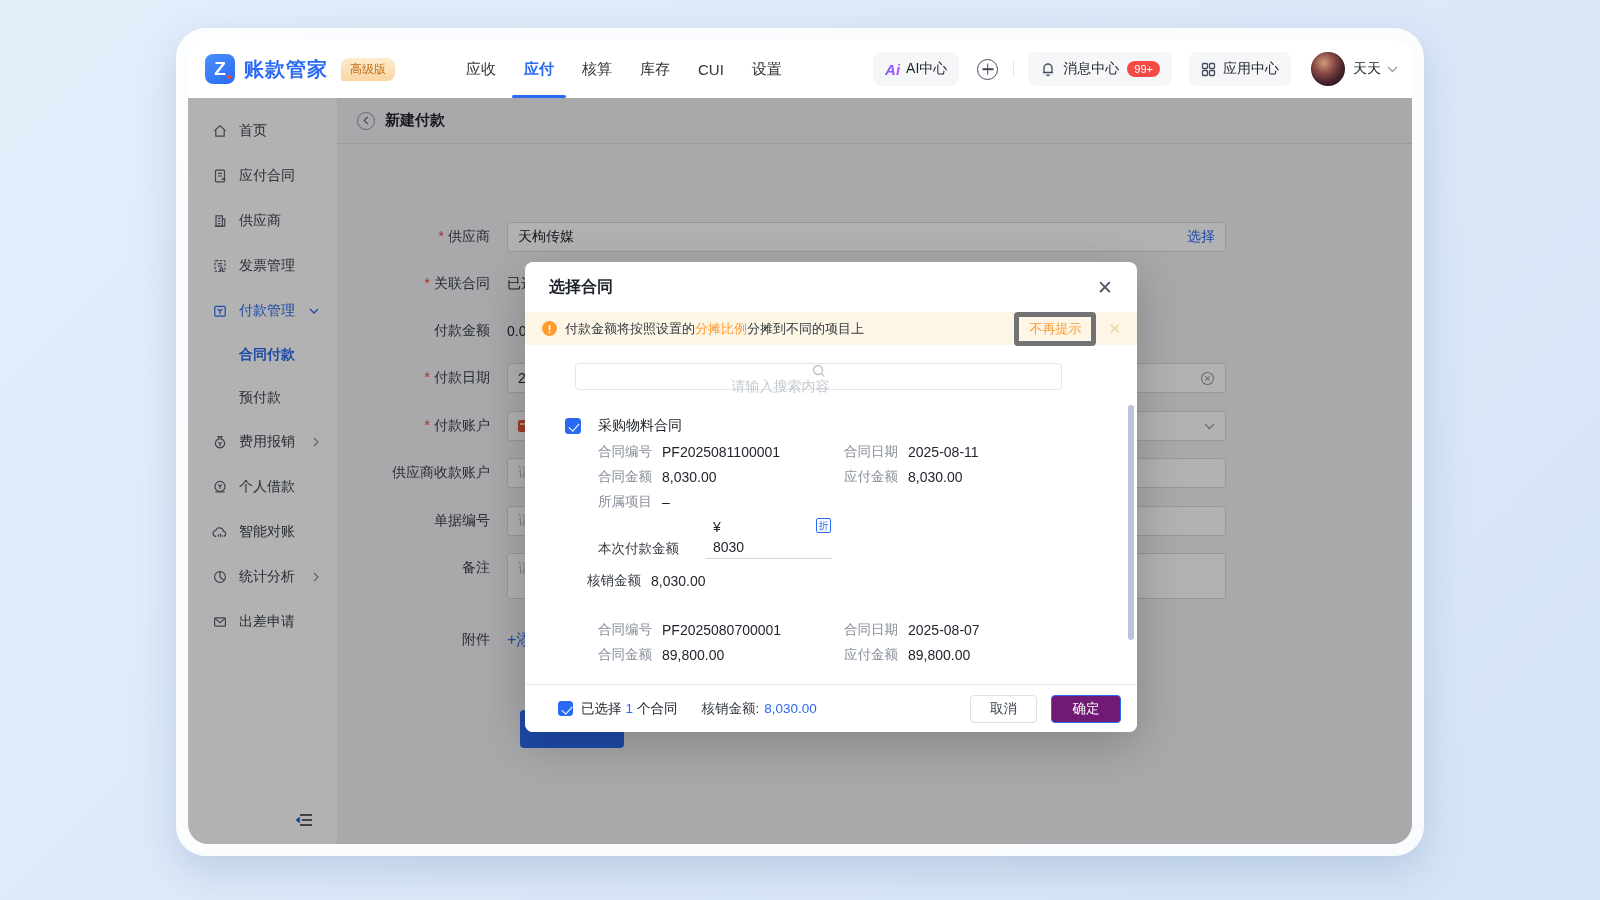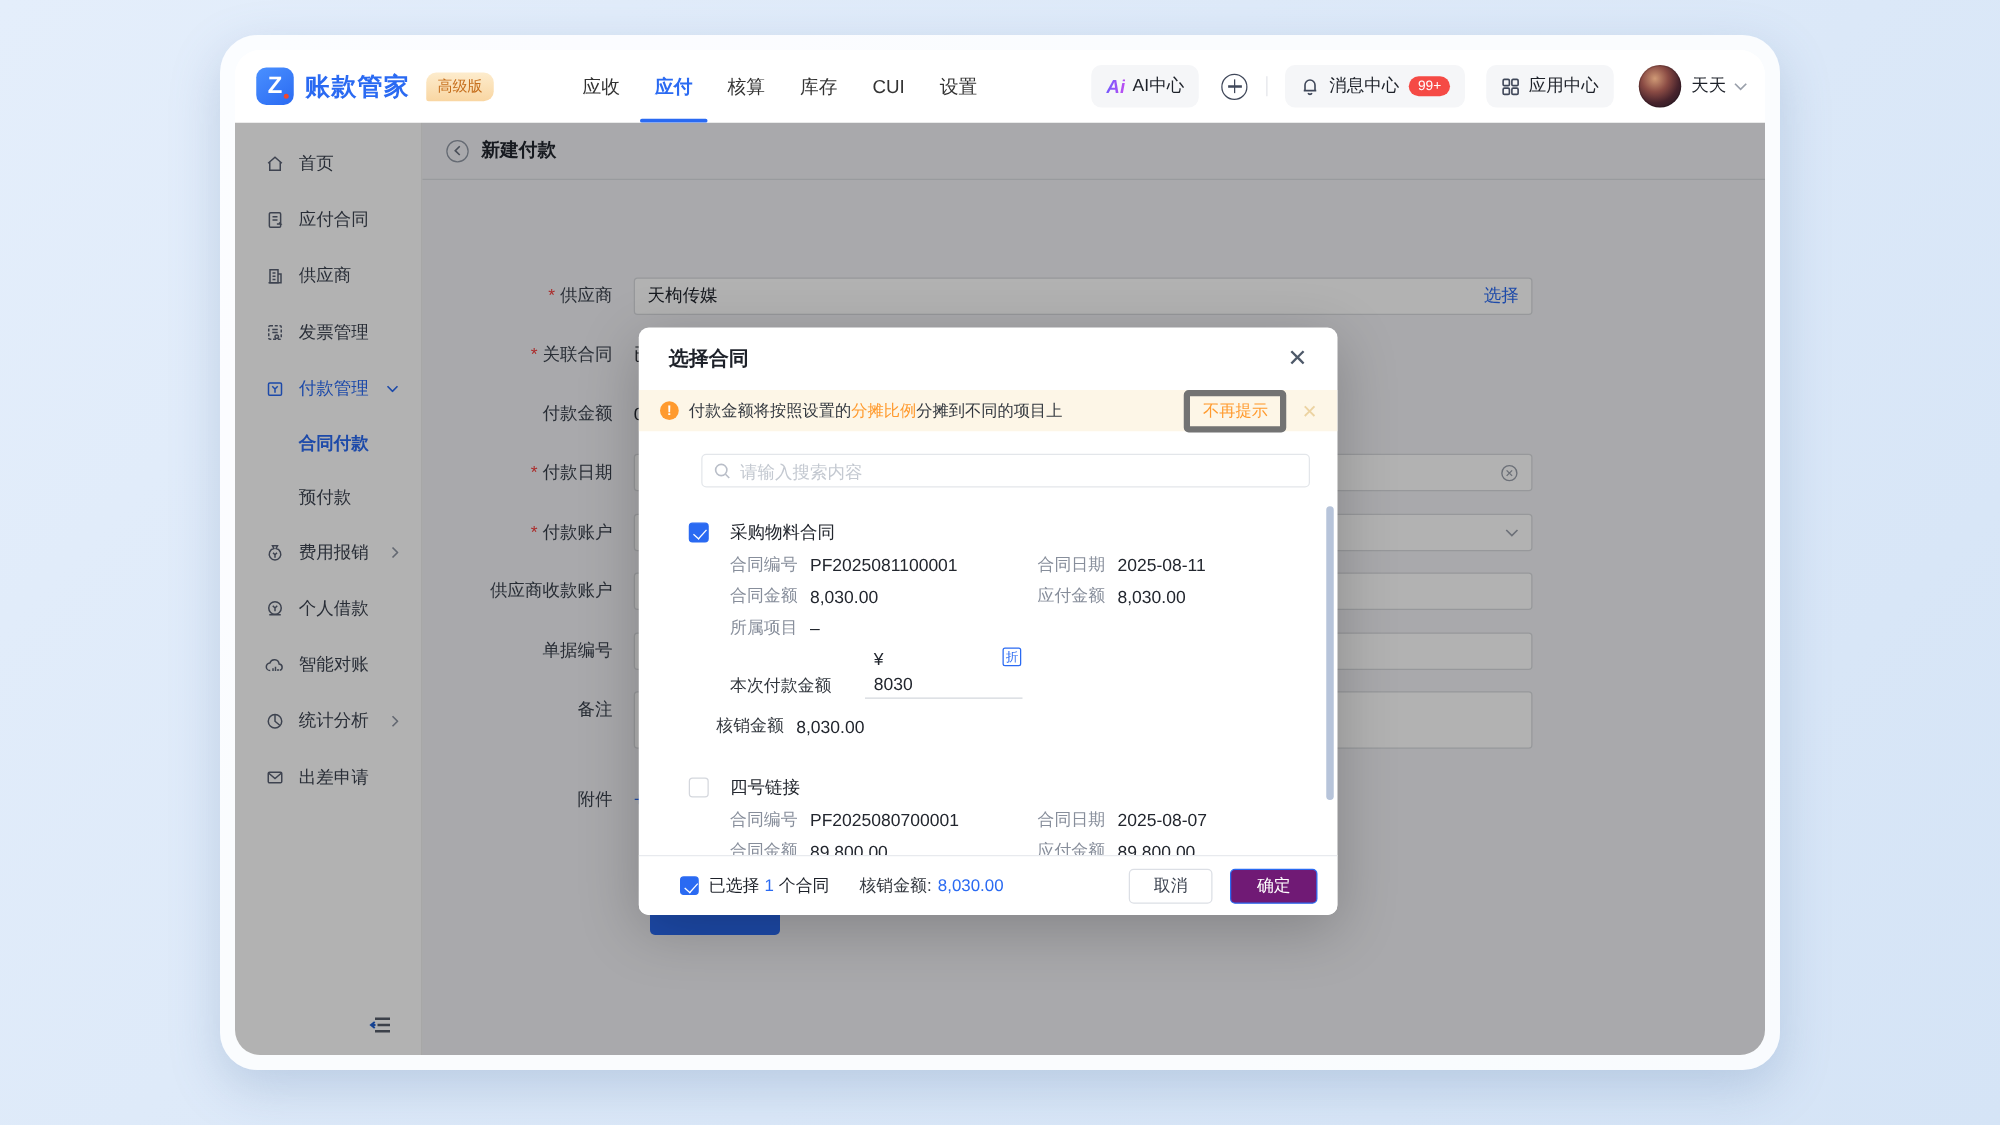--- a/index.html
+++ b/index.html
@@ -69,31 +69,31 @@
   .link-blue{color:#2a6af2;cursor:pointer;}
   .inp .right-act{margin-left:auto;}
   .textarea{height:46px;align-items:flex-start;padding-top:6px;}
   .static-val{font-size:14px;color:#22262e;}
   .clear-ico,.dd-ico{margin-left:auto;color:#9ba1ac;display:flex;}
   .card-ico{width:16px;height:12px;background:#e2553d;border-radius:2px;margin-right:8px;position:relative;flex-shrink:0;}
   .card-ico::after{content:"";position:absolute;left:2px;top:3px;right:2px;height:2px;background:#f9d9c0;}
   .submit-btn{position:absolute;left:182px;top:566px;width:104px;height:38px;background:#2a6af2;border-radius:4px;border:none;cursor:pointer;}
   .dim{position:absolute;inset:0;background:rgba(0,0,0,.30);z-index:6;}
   
-  .modal{position:absolute;left:511px;top:262px;width:559px;height:470px;background:#fff;border-radius:8px;z-index:20;box-shadow:0 12px 48px rgba(0,0,0,.22);overflow:hidden;}
+  .modal{position:absolute;left:525px;top:262px;width:612px;height:470px;background:#fff;border-radius:8px;z-index:20;box-shadow:0 12px 48px rgba(0,0,0,.22);overflow:hidden;}
   .modal-header{height:50px;display:flex;align-items:center;padding:0 24px;}
   .modal-title{font-size:16px;font-weight:bold;color:#1d2129;}
   .modal-close{margin-left:auto;color:#4e5969;font-size:19px;line-height:1;cursor:pointer;font-weight:300;}
   .banner{height:33px;background:#fdf6e7;display:flex;align-items:center;padding:0 16px 0 17px;font-size:13px;color:#33383f;}
   .warn-ico{width:15px;height:15px;border-radius:50%;background:#ff9a2e;color:#fff;font-size:11px;font-weight:bold;display:flex;align-items:center;justify-content:center;margin-right:8px;flex-shrink:0;}
   .hl{color:#ff9a2e;}
   .no-remind{margin-left:auto;border:5px solid #737373;color:#ff9a2e;background:transparent;font-size:13px;padding:3px 10px;border-radius:4px;cursor:pointer;white-space:nowrap;font-family:inherit;}
   .banner-x{margin-left:12px;color:#ecd3a2;font-size:15px;cursor:pointer;}
   .modal-body{position:relative;height:339px;overflow:hidden;padding:18px 0 0 40px;}
-  .search-box{margin-left:10px;width:487px;height:27px;border:1px solid #e3e6ea;border-radius:4px;display:flex;align-items:center;padding:0 9px;background:#fff;}
+  .search-box{margin-left:10px;width:487px;height:27px;border:1px solid #e3e6ea;border-radius:4px;display:flex;align-items:center;padding:0 9px;background:#fff;flex-direction:column;}
   .search-box input{border:none;outline:none;flex:1;font-size:14px;color:#333;margin-left:7px;font-family:inherit;background:transparent;}
   .search-box input::placeholder{color:#c4c9d1;}
   .cbx{width:16px;height:16px;border-radius:3px;border:1px solid #d4d7dd;background:#fff;flex-shrink:0;cursor:pointer;position:relative;}
   .cbx.on{background:#2a6af2;border-color:#2a6af2;}
   .cbx.on::after{content:"";position:absolute;left:4.5px;top:1.5px;width:5px;height:9px;border:solid #fff;border-width:0 1.8px 1.8px 0;transform:rotate(42deg);}
   .contract{margin-top:27px;}
   .c-head{display:flex;align-items:center;}
   .c-name{margin-left:17px;font-size:14px;color:#22262e;}
   .c-fields{margin-left:33px;margin-top:8px;display:grid;grid-template-columns:246px auto;row-gap:7px;font-size:14px;}
   .field{display:flex;align-items:center;}
@@ -450,24 +450,20 @@
             <span>8030</span>
           </div>
         </div>
         <div class="wo-row">
           <span class="f-k" style="color:#33383f;">核销金额</span>
           <span class="f-v">8,030.00</span>
         </div>
       </div>
 
       <div class="contract" style="margin-top:31px;">
-        <div class="c-head">
-          <span class="cbx"></span>
-          <span class="c-name">四号链接</span>
-        </div>
         <div class="c-fields">
           <div class="field">
               <span class="f-k">合同编号</span>
               <span class="f-v">PF2025080700001</span>
             </div>
           <div class="field">
               <span class="f-k">合同日期</span>
               <span class="f-v">2025-08-07</span>
             </div>
           <div class="field">

